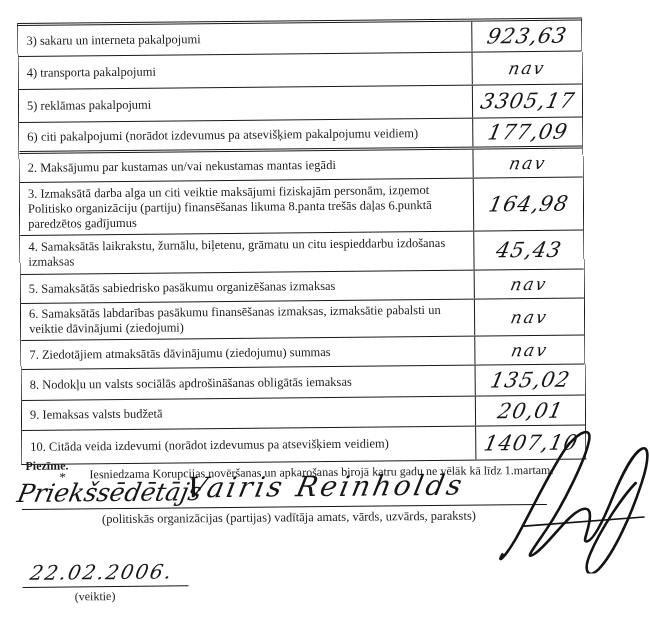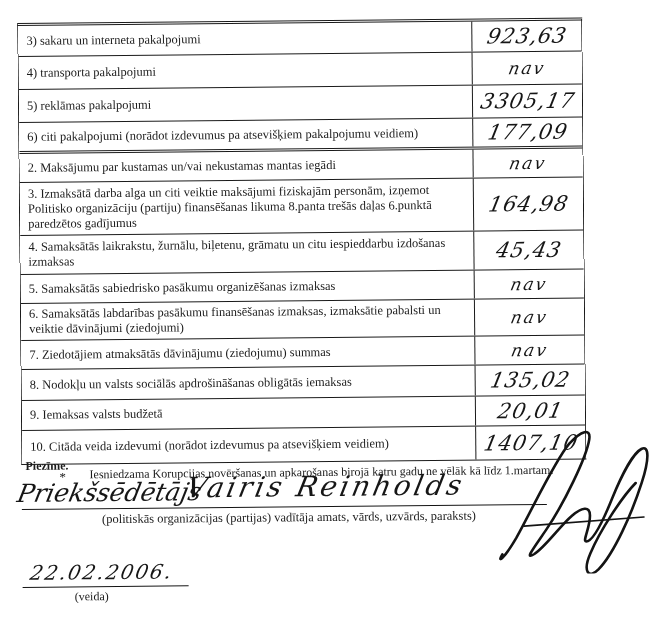--- a/index.html
+++ b/index.html
@@ -196,15 +196,15 @@
   <div class="sig-line"></div>
   <div class="sig-caption">(politiskās organizācijas (partijas) vadītāja amats, vārds, uzvārds, paraksts)</div>
 
   <svg class="big-signature" viewBox="0 0 158 148" fill="none" xmlns="http://www.w3.org/2000/svg">
     <path d="M8 128 C 2 138, 10 132, 22 112 C 40 80, 62 34, 76 18 C 88 5, 98 2, 96 14 C 93 32, 70 78, 52 104 C 38 124, 30 134, 40 128 C 52 120, 66 100, 78 90 C 88 82, 96 80, 96 90 C 96 102, 88 116, 92 116 C 98 116, 108 98, 118 74 C 128 50, 140 28, 148 24 C 156 20, 156 34, 148 58 C 138 88, 120 128, 104 144 C 94 154, 88 146, 96 128 C 106 105, 128 72, 142 58" stroke="#141414" stroke-width="2.6" stroke-linecap="round"></path>
     <path d="M30 100 L 150 92" stroke="#141414" stroke-width="1.6" stroke-linecap="round"></path>
   </svg>
 
   <div class="date-value hw">22.02.2006.</div>
   <div class="date-line"></div>
-  <div class="date-caption">(veida)</div>
+  <div class="date-caption">(veiktie)</div>
 
 </div>
 
 </body></html>

